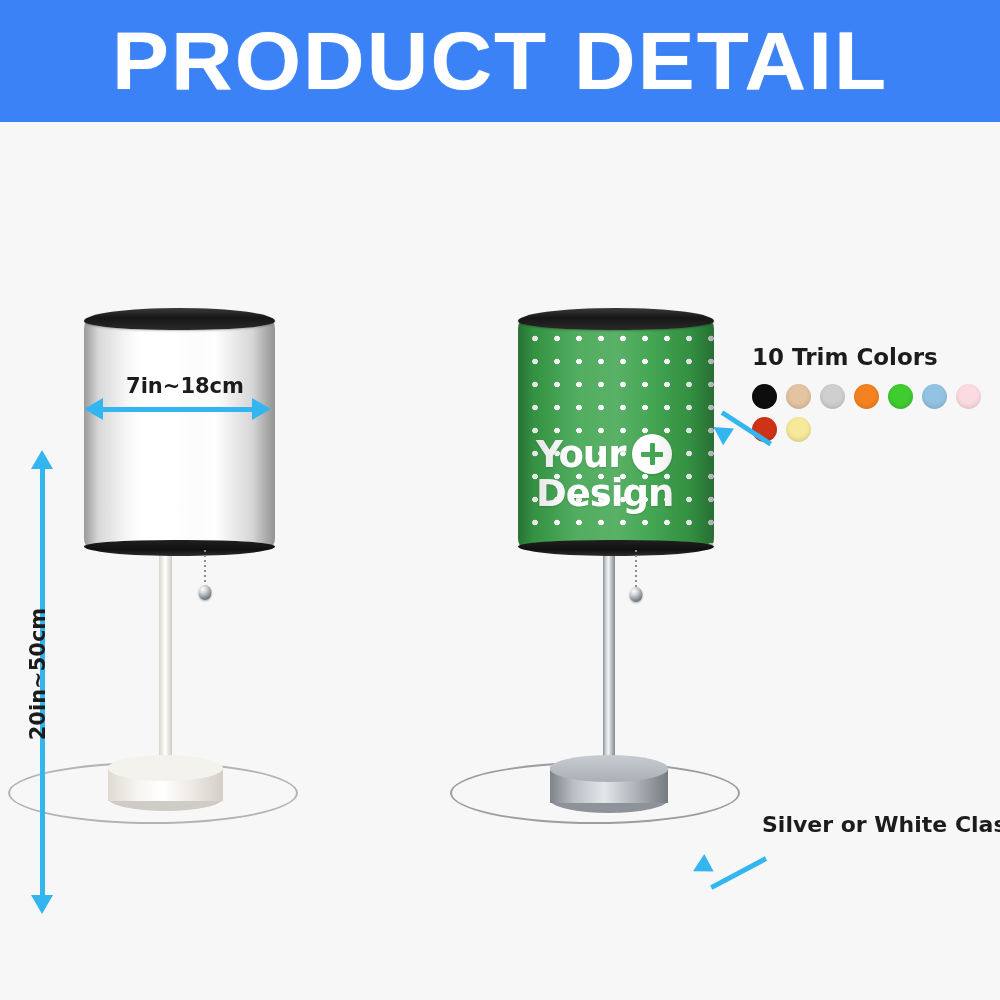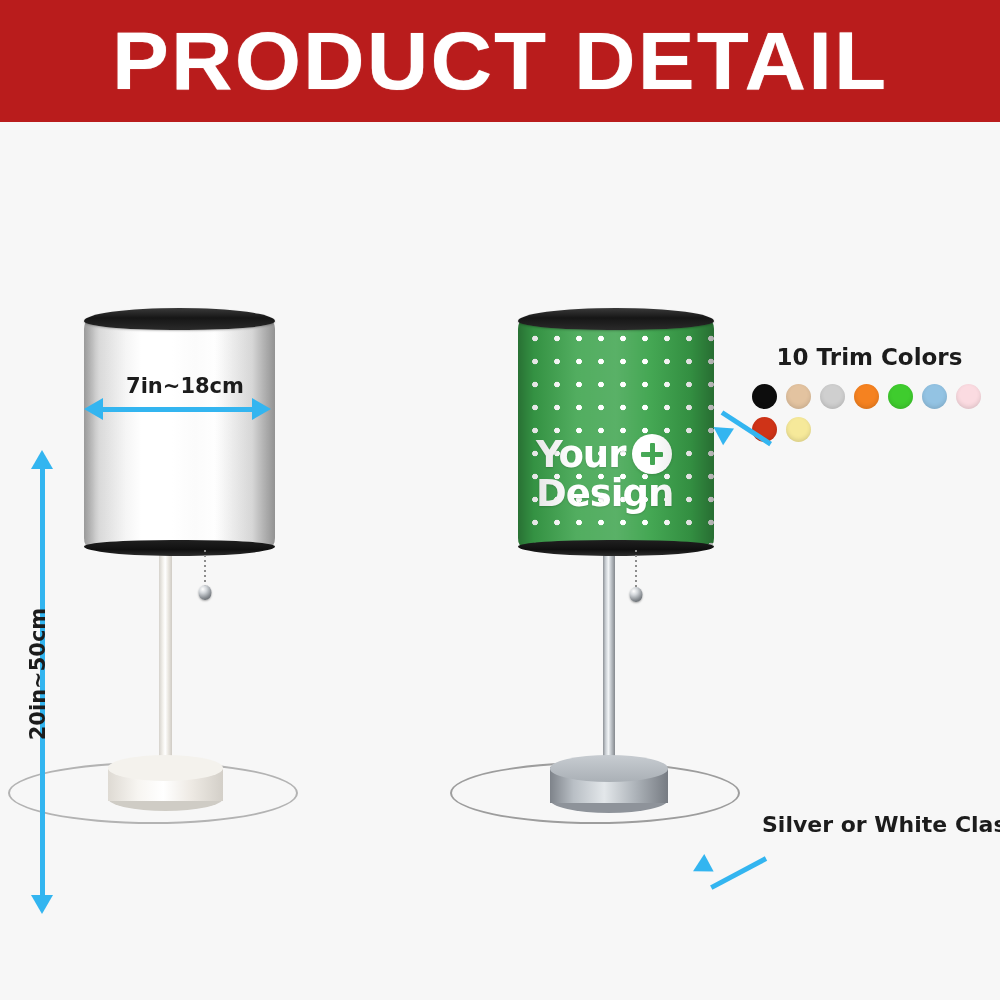--- a/index.html
+++ b/index.html
@@ -15,21 +15,21 @@
     font-family: "Liberation Sans", sans-serif;
     background: #f7f7f7;
     position: relative;
   }
 
   
   #banner {
     position: absolute;
     left: 0; top: 0;
     width: 1000px; height: 122px;
-    background: #b91c1c;
+    background: #3b82f6;
     display: flex;
     align-items: center;
     justify-content: center;
   }
   #banner-title {
     color: #ffffff;
     font-family: "Liberation Sans Narrow", "Liberation Sans", sans-serif;
     font-size: 82px;
     font-weight: bold;
     letter-spacing: 2px;
@@ -281,21 +281,20 @@
     position: absolute;
     left: 752px; top: 222px;
     width: 248px;
     z-index: 8;
   }
   #trim-title {
     font-size: 23px;
     font-weight: bold;
     color: #1c1c1c;
     font-family: "DejaVu Sans", sans-serif;
-    text-align: center;
     width: 235px;
     margin-bottom: 14px;
   }
   #swatch-grid {
     display: flex;
     flex-wrap: wrap;
     gap: 8px 9px;
     width: 248px;
   }
   .swatch {

